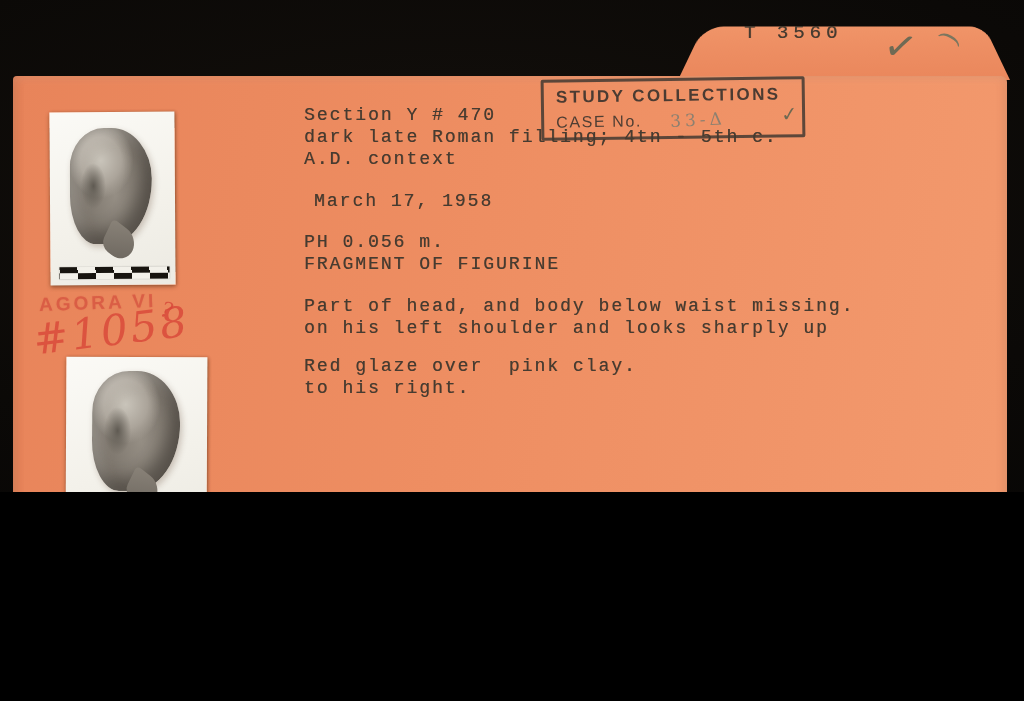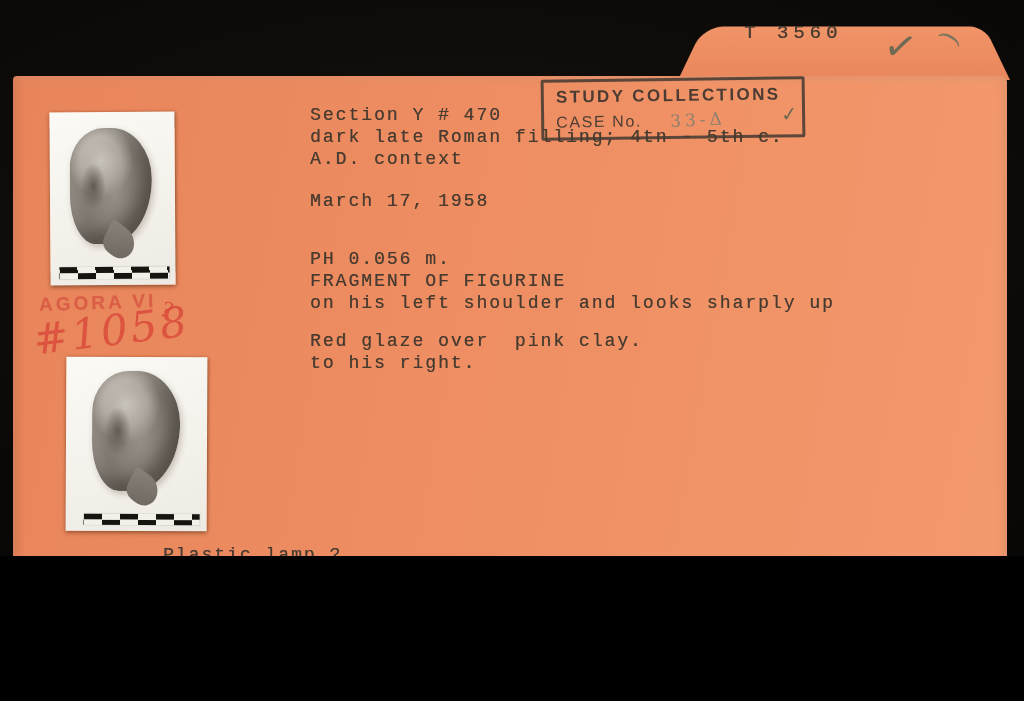--- a/index.html
+++ b/index.html
@@ -1,17 +1,17 @@
 <!DOCTYPE html>
 <html><head>
 <meta charset="utf-8">
 <style>
   html,body{margin:0;padding:0;background:#000;}
   #scan{
-    position:relative;width:1024px;height:556px;overflow:hidden;
+    position:relative;width:1024px;height:492px;overflow:hidden;
     background:radial-gradient(120% 100% at 45% 40%, #14100c 0%, #0b0907 55%, #060504 100%);
     font-family:"Liberation Sans",sans-serif;
   }
   
   .card{
     position:absolute;left:13px;top:76px;width:994px;height:613px;
     background:linear-gradient(100deg,#e8845a 0%,#ee8e62 45%,#f39a6e 100%);
     border-radius:4px 6px 3px 3px;
     box-shadow:inset 0 2px 10px rgba(255,230,210,0.18), inset 0 -4px 12px rgba(90,35,8,0.18), inset 3px 0 8px rgba(90,35,8,0.10);
   }
@@ -56,23 +56,23 @@
     position:absolute;left:768px;top:26px;font-size:20px;color:#6d6952;
     transform:rotate(-6deg);font-family:"DejaVu Sans",sans-serif;
   }
   
   .typed{
     font-family:"Liberation Mono","DejaVu Sans Mono",monospace;
     font-size:18px;line-height:22px;letter-spacing:2px;
     color:#453b31;white-space:pre;
     text-shadow:0.4px 0.4px 0.5px rgba(58,45,30,0.55);
   }
-  .typed-block{position:absolute;left:297px;top:28px;}
-  .gap-date{margin-top:20px;}
-  .gap-ph{margin-top:36px;}
+  .typed-block{position:absolute;left:291px;top:28px;}
+  .gap-date{margin-top:20px;margin-left:10px;}
+  .gap-ph{margin-top:19px;}
   .gap-heading{}
   .gap-para{margin-top:20px;}
   .gap-fabric{margin-top:16px;}
   .note-line{position:absolute;left:150px;top:468px;}
   
   .photo{
     position:absolute;
     background:linear-gradient(160deg,#fbfaf6 0%,#f3f1ea 60%,#eceae2 100%);
     box-shadow:0 2px 4px rgba(70,35,12,0.45),1px 0 3px rgba(70,35,12,0.3);
   }
@@ -163,20 +163,21 @@
     </div>
     <div class="stamp-check">✓</div>
 
     <div class="typed-block">
       <div class="typed">Section Y # 470</div>
       <div class="typed">dark late Roman filling; 4tn - 5th c.</div>
       <div class="typed">A.D. context</div>
       <div class="typed gap-date">March 17, 1958</div>
       <div class="typed gap-ph">PH 0.056 m.</div>
       <div class="typed gap-heading">FRAGMENT OF FIGURINE</div>
+      <div class="typed gap-para">Part of head, and body below waist missing.</div>
       <div class="typed">on his left shoulder and looks sharply up</div>
       <div class="typed gap-fabric">Red glaze over  pink clay.</div>
       <div class="typed">to his right.</div>
     </div>
 
     <div class="typed note-line">Plastic lamp ?</div>
 
     <div class="photo photo-top">
       <div class="figurine fig-top"></div>
       <div class="scalebar bar-top"></div>

